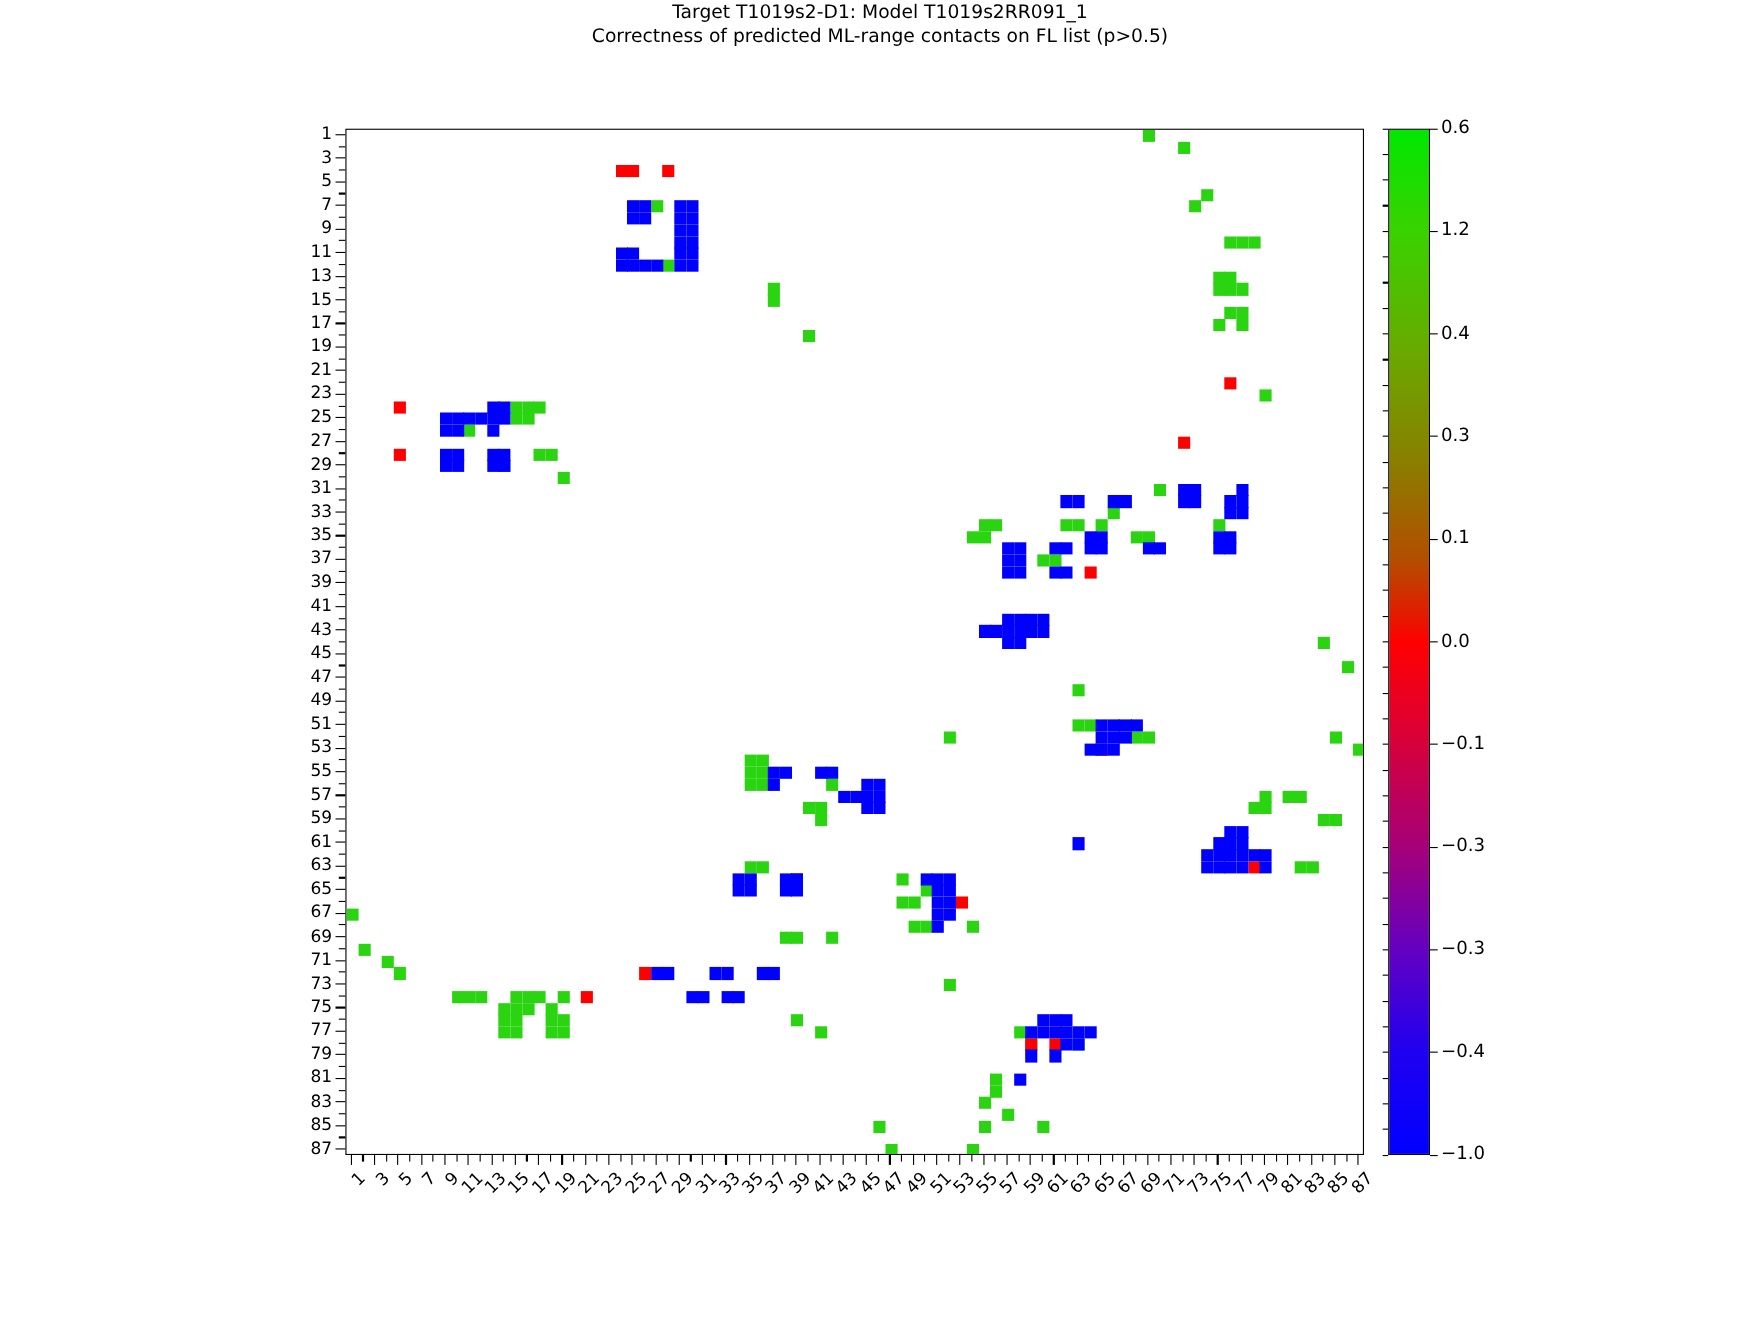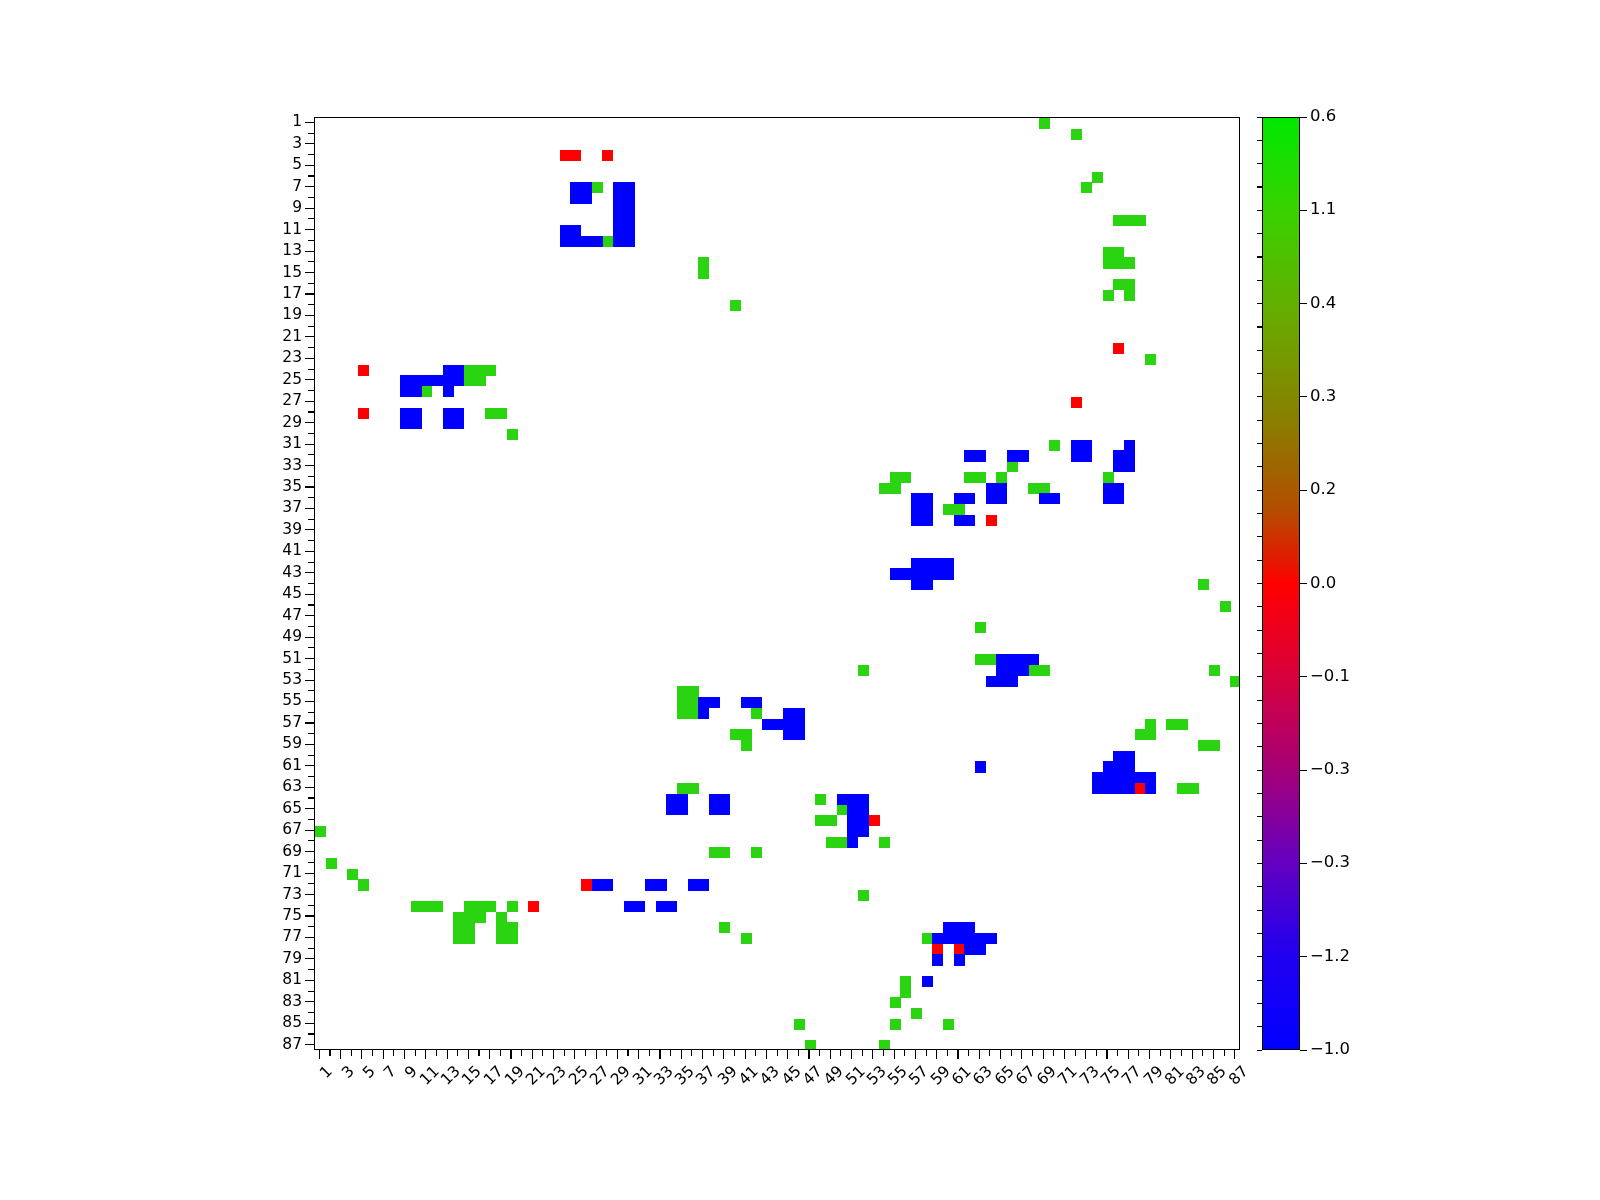--- a/index.html
+++ b/index.html
@@ -116,20 +116,24 @@
     font-size: 16.5px;
     color: #000;
     white-space: nowrap;
   }
 </style>
 </head>
 <body>
 
 <div id="stage">
 
+  <div id="suptitle-block">
+    <div class="suptitle" style="position:relative;top:0;">Target T1019s2-D1: Model T1019s2RR091_1</div>
+    <div class="suptitle" style="position:relative;top:0;">Correctness of predicted ML-range contacts on FL list (p&gt;0.5)</div>
+  </div>
 
 
   <div id="plot-frame">
     <div id="cells-layer">
         <div class="cell" style="left: 723.77px; top: 0px; width: 11.0437px; height: 11.1241px; background: rgb(42, 212, 17);"></div>
         <div class="cell" style="left: 755.701px; top: 10.7241px; width: 11.0437px; height: 11.1241px; background: rgb(42, 212, 17);"></div>
         <div class="cell" style="left: 776.989px; top: 53.6207px; width: 11.0437px; height: 11.1241px; background: rgb(42, 212, 17);"></div>
         <div class="cell" style="left: 766.345px; top: 64.3448px; width: 11.0437px; height: 11.1241px; background: rgb(42, 212, 17);"></div>
         <div class="cell" style="left: 276.736px; top: 64.3448px; width: 11.0437px; height: 11.1241px; background: rgb(42, 212, 17);"></div>
         <div class="cell" style="left: 798.276px; top: 96.5172px; width: 11.0437px; height: 11.1241px; background: rgb(42, 212, 17);"></div>
@@ -745,34 +749,34 @@
       <div style="position: absolute; left: 1257px; top: 256.45px; width: 5px; height: 1.1px; background: rgb(0, 0, 0);"></div>
       <div style="position: absolute; left: 1257px; top: 233.125px; width: 5px; height: 1.1px; background: rgb(0, 0, 0);"></div>
       <div style="position: absolute; left: 1257px; top: 209.8px; width: 5px; height: 1.1px; background: rgb(0, 0, 0);"></div>
       <div style="position: absolute; left: 1257px; top: 186.475px; width: 5px; height: 1.1px; background: rgb(0, 0, 0);"></div>
       <div style="position: absolute; left: 1257px; top: 163.15px; width: 5px; height: 1.1px; background: rgb(0, 0, 0);"></div>
       <div style="position: absolute; left: 1257px; top: 139.825px; width: 5px; height: 1.1px; background: rgb(0, 0, 0);"></div>
       <div style="position: absolute; left: 1257px; top: 116.5px; width: 5px; height: 1.1px; background: rgb(0, 0, 0);"></div>
       <div style="position: absolute; left: 1300px; top: 116.5px; width: 7px; height: 1.1px; background: rgb(0, 0, 0);"></div>
       <div class="cbar-label" style="top: 106px;">0.6</div>
       <div style="position: absolute; left: 1300px; top: 209.8px; width: 7px; height: 1.1px; background: rgb(0, 0, 0);"></div>
-      <div class="cbar-label" style="top: 199.3px;">1.1</div>
+      <div class="cbar-label" style="top: 199.3px;">1.2</div>
       <div style="position: absolute; left: 1300px; top: 303.1px; width: 7px; height: 1.1px; background: rgb(0, 0, 0);"></div>
       <div class="cbar-label" style="top: 292.6px;">0.4</div>
       <div style="position: absolute; left: 1300px; top: 396.4px; width: 7px; height: 1.1px; background: rgb(0, 0, 0);"></div>
       <div class="cbar-label" style="top: 385.9px;">0.3</div>
       <div style="position: absolute; left: 1300px; top: 489.7px; width: 7px; height: 1.1px; background: rgb(0, 0, 0);"></div>
-      <div class="cbar-label" style="top: 479.2px;">0.2</div>
+      <div class="cbar-label" style="top: 479.2px;">0.1</div>
       <div style="position: absolute; left: 1300px; top: 583px; width: 7px; height: 1.1px; background: rgb(0, 0, 0);"></div>
       <div class="cbar-label" style="top: 572.5px;">0.0</div>
       <div style="position: absolute; left: 1300px; top: 676.3px; width: 7px; height: 1.1px; background: rgb(0, 0, 0);"></div>
       <div class="cbar-label" style="top: 665.8px;">−0.1</div>
       <div style="position: absolute; left: 1300px; top: 769.6px; width: 7px; height: 1.1px; background: rgb(0, 0, 0);"></div>
       <div class="cbar-label" style="top: 759.1px;">−0.3</div>
       <div style="position: absolute; left: 1300px; top: 862.9px; width: 7px; height: 1.1px; background: rgb(0, 0, 0);"></div>
       <div class="cbar-label" style="top: 852.4px;">−0.3</div>
       <div style="position: absolute; left: 1300px; top: 956.2px; width: 7px; height: 1.1px; background: rgb(0, 0, 0);"></div>
-      <div class="cbar-label" style="top: 945.7px;">−1.2</div>
+      <div class="cbar-label" style="top: 945.7px;">−0.4</div>
       <div style="position: absolute; left: 1300px; top: 1049.5px; width: 7px; height: 1.1px; background: rgb(0, 0, 0);"></div>
       <div class="cbar-label" style="top: 1039px;">−1.0</div>
     </div>
 
 </div>
 
 </body></html>

